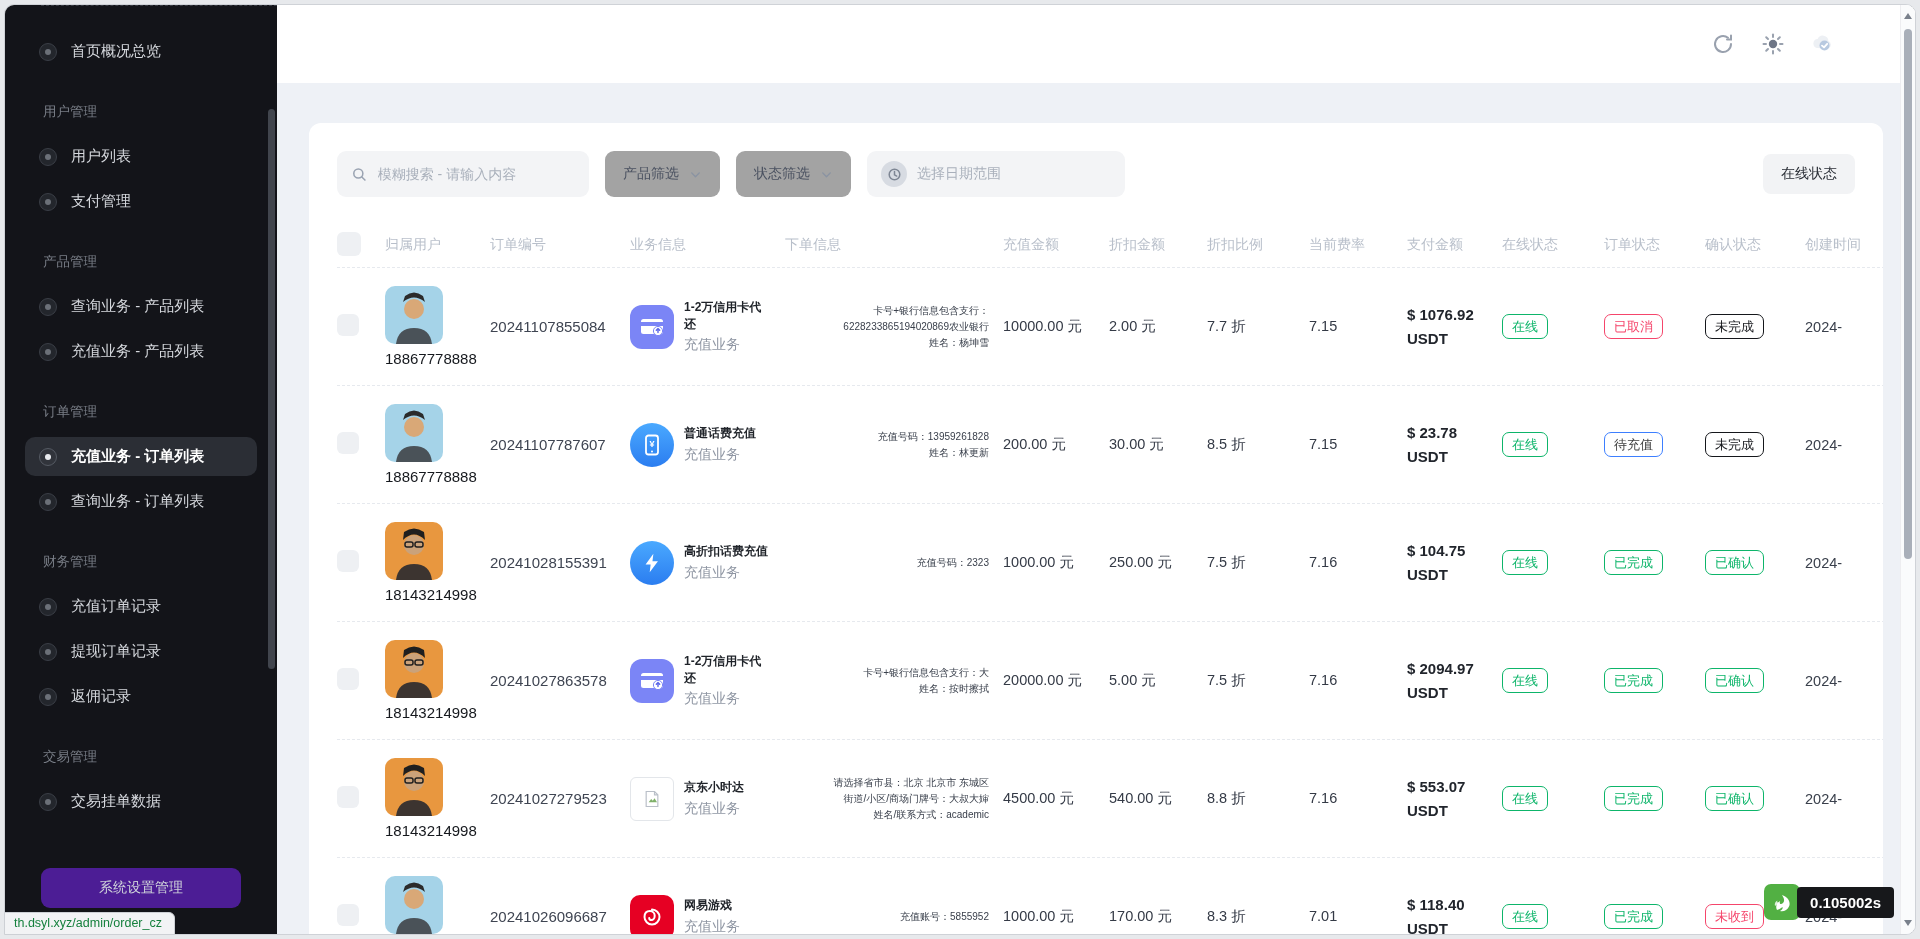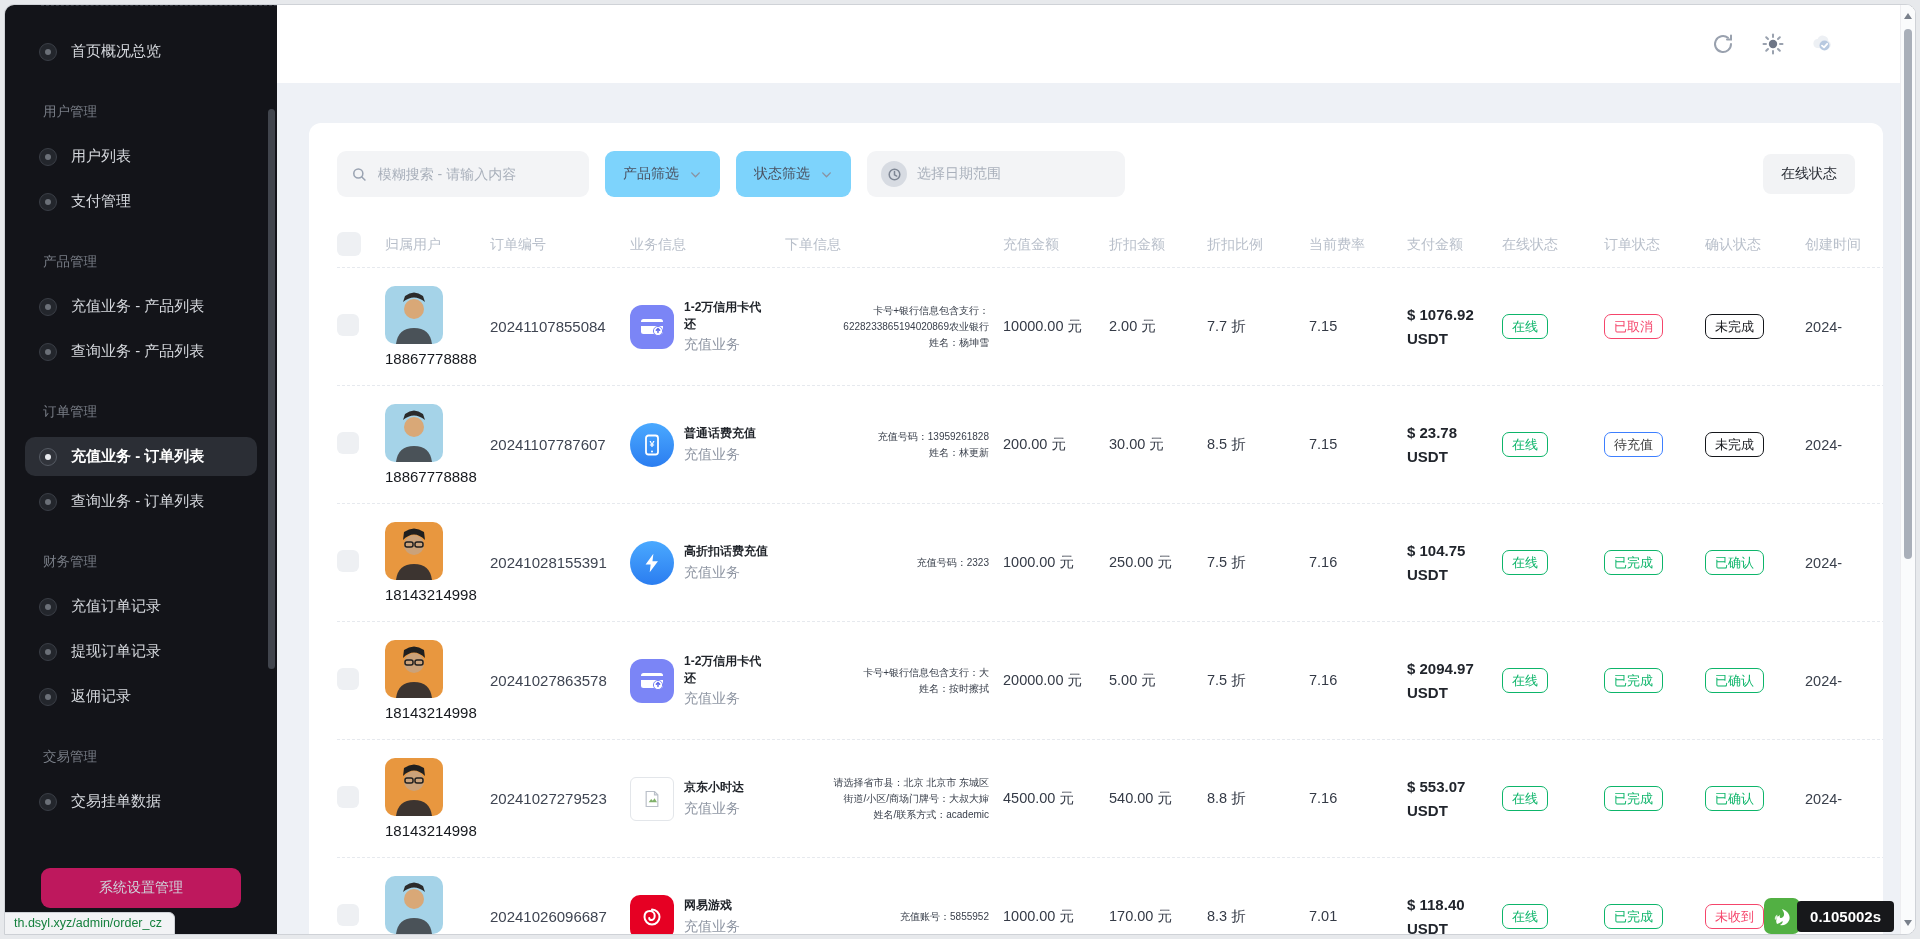--- a/index.html
+++ b/index.html
@@ -13,36 +13,36 @@
   .sb-title { font-size:21px; font-weight:bold; color:#fff; padding:22px 0 18px 46px; letter-spacing:1px; }
   .sb-divider { border-top:1px dashed #3a3d45; margin-left:36px; }
   .sb-scroll { padding:20px 0 0 0; }
   .sb-section-label { color:#787d86; font-size:13.5px; padding:26px 0 10px 38px; }
   .sb-item { display:flex; align-items:center; gap:14px; margin:6px 20px; padding:10px 14px; border-radius:10px; cursor:pointer; font-size:15px; color:#d6d9de; }
   .sb-item.active { background:#2b2e35; color:#ffffff; font-weight:bold; }
   .dot-icon { width:18px; height:18px; border-radius:50%; background:#23262c; border:1px solid #3a3e46; display:inline-flex; align-items:center; justify-content:center; flex:0 0 18px; }
   .dot-icon i { width:6px; height:6px; border-radius:50%; background:#6b7078; }
   .sb-item.active .dot-icon { background:#31343b; border-color:#555a63; }
   .sb-item.active .dot-icon i { background:#e8eaee; }
-  .sb-settings { position:absolute; left:36px; right:36px; bottom:26px; height:40px; background:#be185d; color:#cfd3da; border:none; border-radius:9px; font-size:14px; font-family:inherit; cursor:pointer; }
+  .sb-settings { position:absolute; left:36px; right:36px; bottom:26px; height:40px; background:#4c1d95; color:#cfd3da; border:none; border-radius:9px; font-size:14px; font-family:inherit; cursor:pointer; }
   .sb-thumb { position:absolute; right:2px; top:104px; width:7px; height:560px; background:#41454d; border-radius:4px; }
 
   
   .main { flex:1; display:flex; flex-direction:column; background:#eef1f6; min-width:0;gap:14px; }
   .topbar { height:78px; flex:0 0 78px; background:#fff; display:flex; align-items:center; justify-content:flex-end; gap:26px; padding-right:80px; }
   .tb-icon { width:24px; height:24px; cursor:pointer; display:inline-flex; }
   .content { flex:1; padding:26px 32px 0 32px; overflow:hidden; }
   .card { background:#fff; border-radius:12px; padding:28px; height:1400px; overflow:hidden; }
 
   
   .filters { display:flex; align-items:center; gap:16px; }
   .f-search { display:flex; align-items:center; gap:10px; width:252px; height:46px; background:#f3f4f6; border-radius:9px; padding:0 14px; }
   .f-search input { border:none; outline:none; background:transparent; font-size:14px; color:#3a4150; width:100%; font-family:inherit; }
   .f-search input::placeholder { color:#a9b0bb; }
-  .f-drop { display:flex; align-items:center; gap:10px; height:46px; background:#7dd3fc; border-radius:9px; padding:0 18px; font-size:14px; color:#4a5160; cursor:pointer; }
+  .f-drop { display:flex; align-items:center; gap:10px; height:46px; background:#a3a3a3; border-radius:9px; padding:0 18px; font-size:14px; color:#4a5160; cursor:pointer; }
   .f-date { display:flex; align-items:center; gap:10px; width:258px; height:46px; background:#f3f4f6; border-radius:9px; padding:0 14px; font-size:14px; color:#a9b0bb; cursor:pointer; }
   .clock-circle { width:26px; height:26px; border-radius:50%; background:#d7dbe2; display:inline-flex; align-items:center; justify-content:center; flex:0 0 26px; }
   .f-export { margin-left:auto; height:40px; background:#f2f3f5; border:none; border-radius:8px; padding:0 18px; font-size:14px; color:#2a2e36; font-family:inherit; cursor:pointer; }
 
   
   .table { margin-top:26px; width:1588px; }
   .trow, .thead { display:grid; grid-template-columns:48px 105px 140px 155px 218px 106px 98px 102px 98px 95px 102px 101px 100px 120px; align-items:center; }
   .thead { height:44px; color:#b8bfca; font-size:14px; font-weight:500; }
   .trow { min-height:118px; border-top:1px dashed #e6e9ee; padding:8px 0; }
   .trow:first-of-type { border-top:none; }
@@ -73,21 +73,21 @@
   .c-date { font-size:14.5px; color:#3a404c; }
 
   
   .vscroll { position:absolute; top:0; right:0; bottom:0; width:15px; background:#fafbfc; border-left:1px solid #ededf0; }
   .vs-up { position:absolute; top:8px; left:3px; width:0; height:0; border-left:4px solid transparent; border-right:4px solid transparent; border-bottom:6px solid #7a818c; }
   .vs-thumb { position:absolute; top:24px; left:3px; width:8px; height:530px; background:#a9afb9; border-radius:5px; cursor:pointer; }
   .vs-down { position:absolute; bottom:8px; left:3px; width:0; height:0; border-left:4px solid transparent; border-right:4px solid transparent; border-top:6px solid #7a818c; }
 
   
   .url-tip { position:absolute; left:4px; bottom:4px; background:#f2f3f5; border:1px solid #cdd0d5; border-radius:0 6px 0 0; padding:3px 12px 4px 9px; font-size:12.5px; color:#15803d; z-index:5; }
-  .perf { position:absolute; right:26px; bottom:5px; display:flex; align-items:center; z-index:5; cursor:pointer; }
+  .perf { position:absolute; right:26px; bottom:19px; display:flex; align-items:center; z-index:5; cursor:pointer; }
   .perf-logo { width:36px; height:36px; background:#52b043; border-radius:7px; display:flex; align-items:center; justify-content:center; }
   .perf-pill { background:#17181b; color:#fff; font-size:15px; font-weight:bold; border-radius:4px; padding:7px 13px; margin-left:-3px; }
 </style>
 </head>
 <body>
 
 <div class="window">
 
   <aside class="sidebar">
     <div class="sb-divider"></div>
@@ -111,27 +111,27 @@
             <i></i>
           </span>
         <span>支付管理</span>
       </div>
 
       <div class="sb-section-label">产品管理</div>
       <div class="sb-item">
         <span class="dot-icon">
             <i></i>
           </span>
+        <span>查询业务 - 产品列表</span>
+      </div>
+      <div class="sb-item">
+        <span class="dot-icon">
+            <i></i>
+          </span>
         <span>充值业务 - 产品列表</span>
-      </div>
-      <div class="sb-item">
-        <span class="dot-icon">
-            <i></i>
-          </span>
-        <span>查询业务 - 产品列表</span>
       </div>
 
       <div class="sb-section-label">订单管理</div>
       <div class="sb-item active">
         <span class="dot-icon">
             <i></i>
           </span>
         <span>充值业务 - 订单列表</span>
       </div>
       <div class="sb-item">

